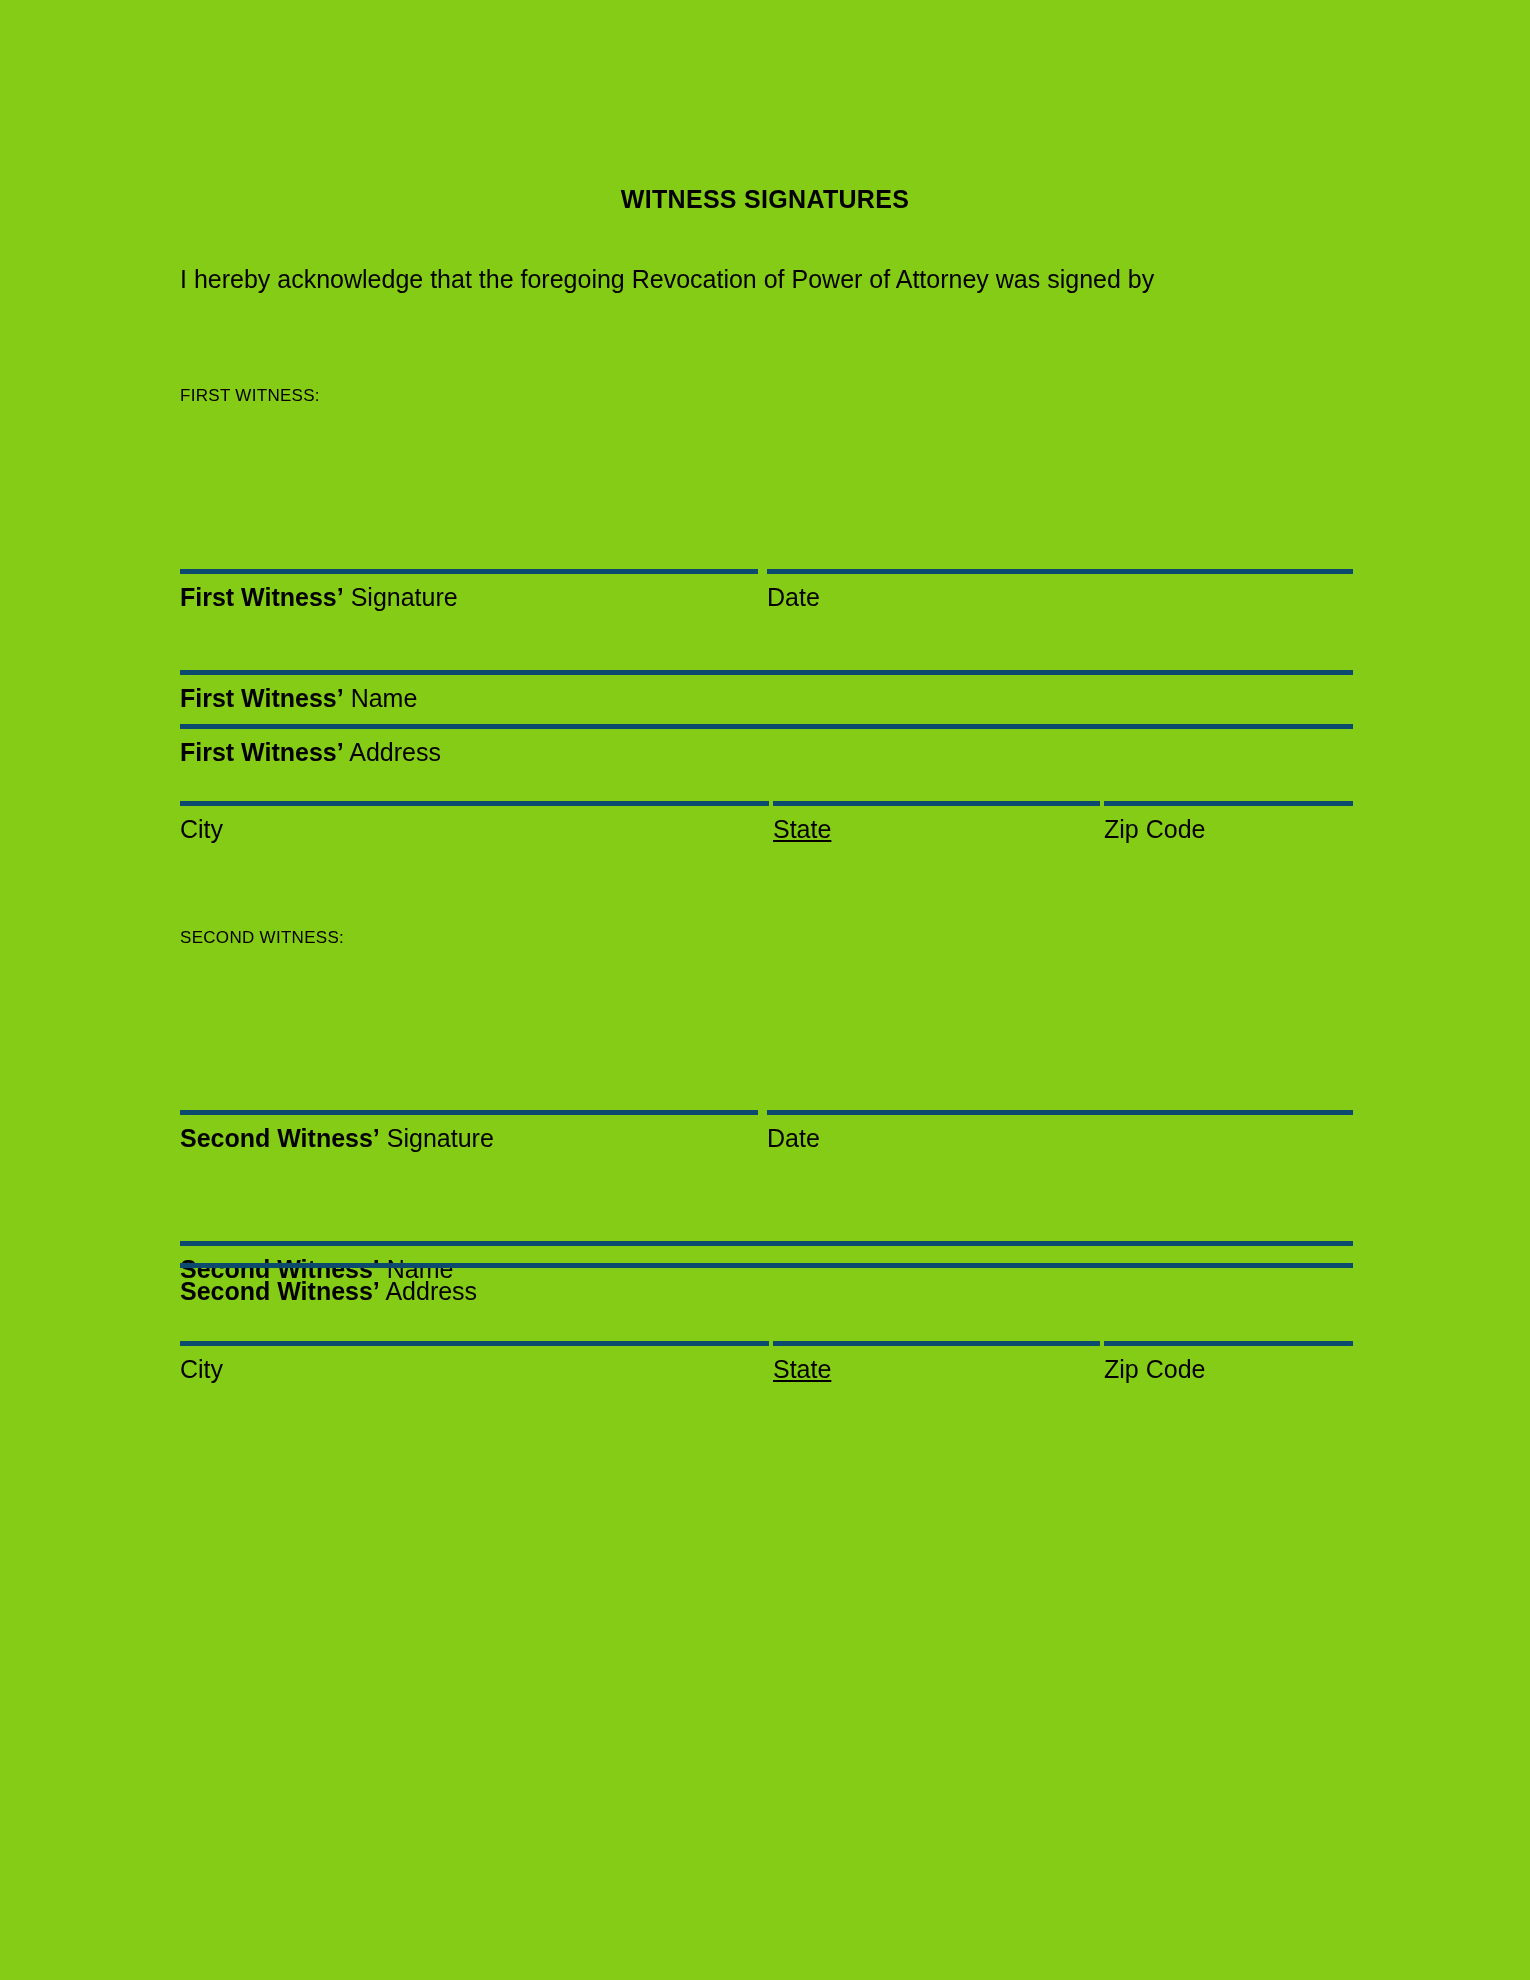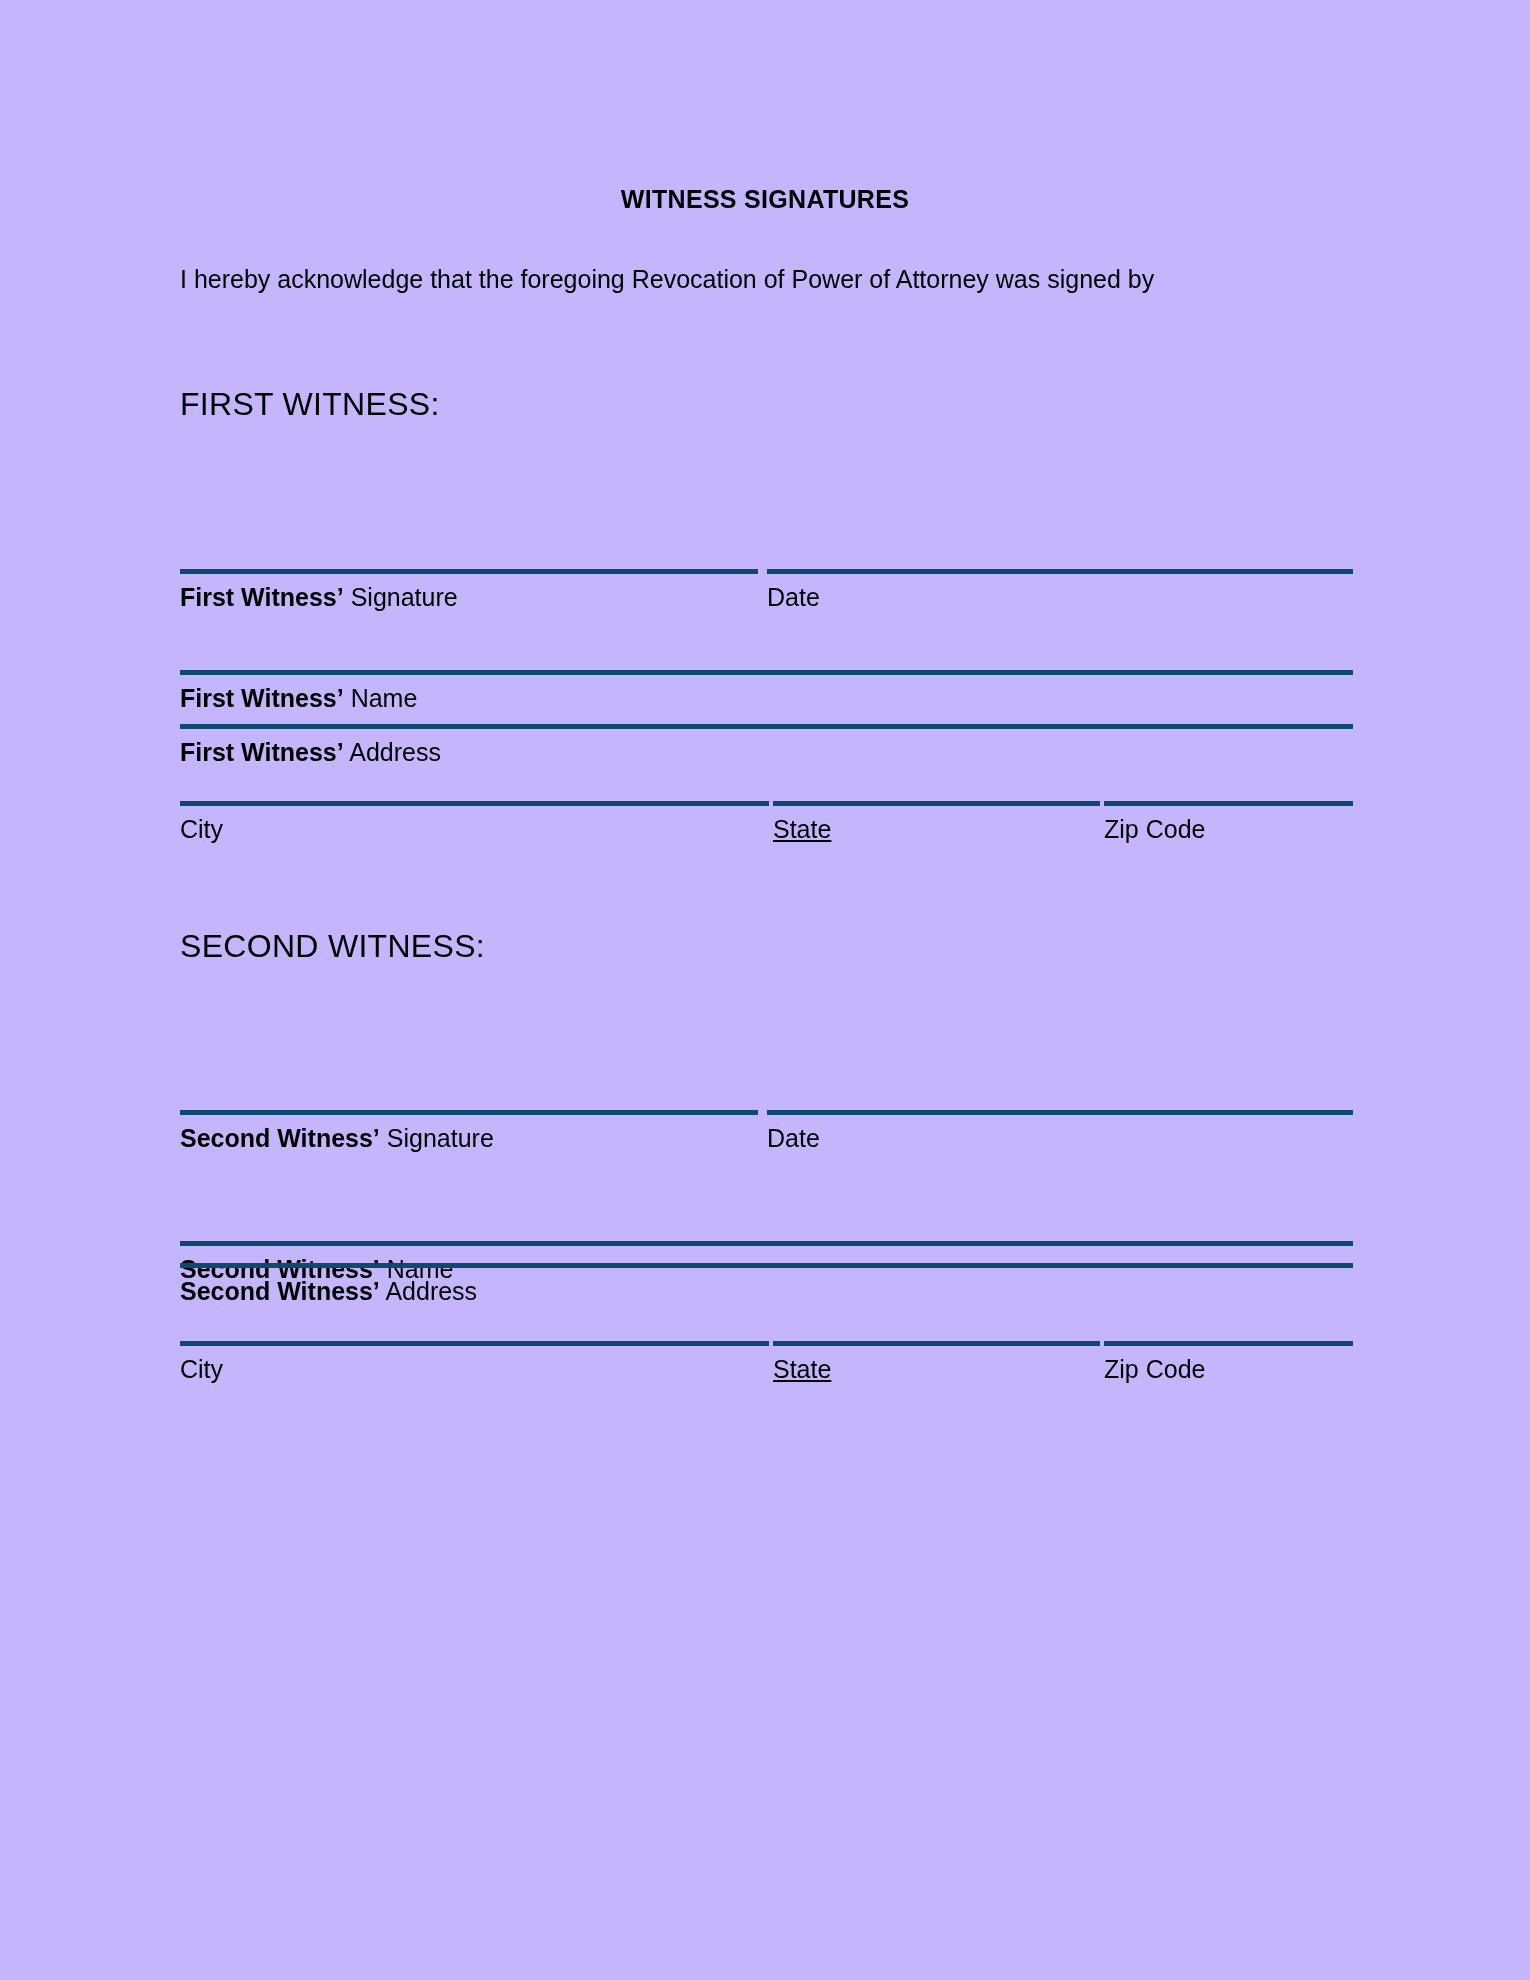--- a/index.html
+++ b/index.html
@@ -4,21 +4,21 @@
 <style>
   html, body {
     margin: 0;
     padding: 0;
     background: #ffffff;
   }
   .page {
     position: relative;
     width: 1530px;
     height: 1980px;
-    background: #c4b5fd;
+    background: #84cc16;
     color: #000000;
     font-family: "Liberation Sans", sans-serif;
     font-size: 25px;
     overflow: hidden;
   }
   .doc-title {
     position: absolute;
     top: 185px;
     left: 0;
     width: 100%;
@@ -38,21 +38,21 @@
     display: inline-block;
     width: 334px;
     height: 1em;
     border-bottom: 2px solid #000;
     vertical-align: -4px;
     margin-right: 6px;
   }
   .section-heading {
     position: absolute;
     left: 180px;
-    font-size: 32px;
+    font-size: 17px;
     letter-spacing: 0.3px;
   }
   .heading-first  { top: 386px; }
   .heading-second { top: 928px; }
 
   .field-row {
     position: absolute;
     left: 180px;
     width: 1173px;
     display: flex;

